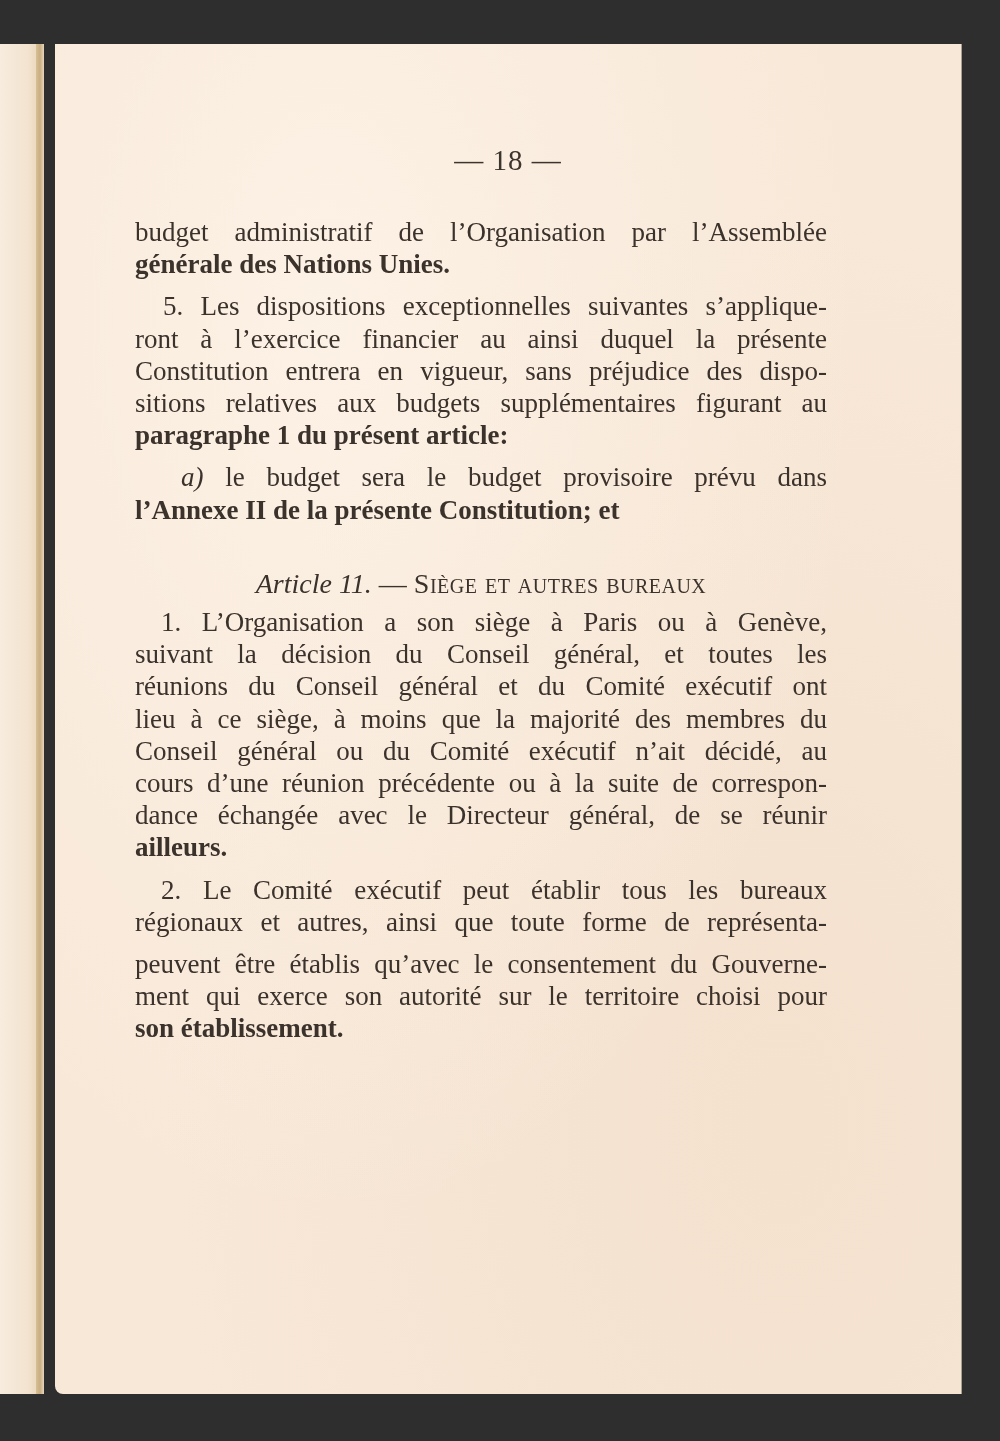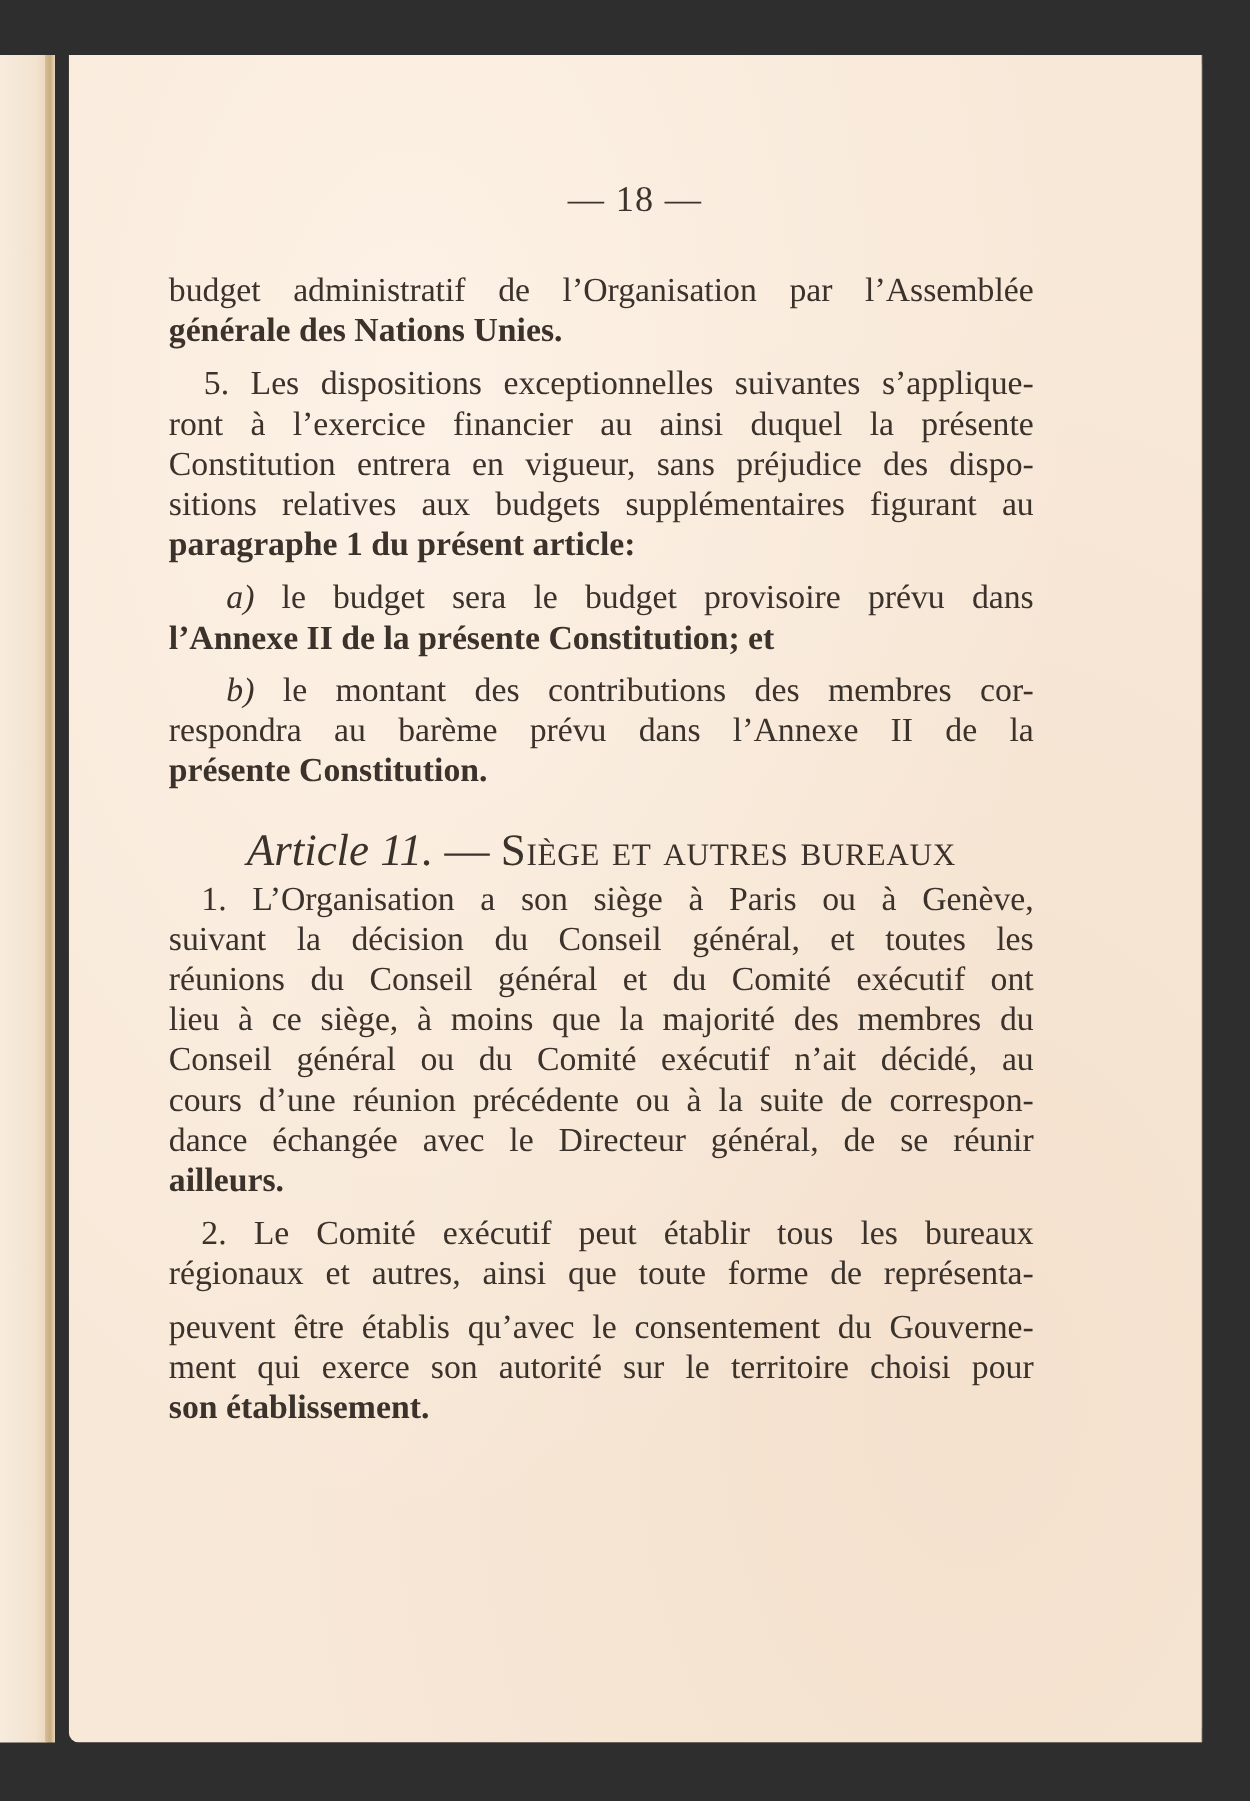--- a/index.html
+++ b/index.html
@@ -40,21 +40,21 @@
   .text-block {
     position: absolute; left: 48px; width: 692px; top: 172px;
     color: #3b322c; font-size: 27px; line-height: 32.2px;
     text-align: justify;
     margin-left: 32px;
   }
   .text-block p { margin: 0; }
   .gap { height: 10px; }
   .gap-lg { height: 32px; }
   .heading {
-    text-align: center; font-size: 36px; margin: 0 0 6px 0;
+    text-align: center; font-size: 28px; margin: 0 0 6px 0;
   }
   .heading .art { font-style: italic; }
   .heading .title { font-variant: small-caps; letter-spacing: 0.5px; }
   .it { font-style: italic; }
   .line { display: block; text-align: justify; text-align-last: justify; }
   .line.last { text-align-last: left; font-weight: bold; }
 </style>
 </head>
 <body>
 
@@ -82,25 +82,20 @@
 
     <div class="gap"></div>
 
     <p>
       <span class="line" style="padding-left:46px"><span class="it">a)</span><span> le budget sera le budget provisoire prévu dans</span></span>
       <span class="line last">l’Annexe II de la présente Constitution; et</span>
     </p>
 
     <div class="gap"></div>
 
-    <p>
-      <span class="line" style="padding-left:46px"><span class="it">b)</span><span> le montant des contributions des membres cor-</span></span>
-      <span class="line">respondra au barème prévu dans l’Annexe II de la</span>
-      <span class="line last">présente Constitution.</span>
-    </p>
 
     <div class="gap-lg"></div>
 
     <div class="heading">
       <span class="art">Article 11.</span><span> — </span><span class="title">Siège et autres bureaux</span>
     </div>
 
     <p>
       <span class="line" style="padding-left:26px">1. L’Organisation a son siège à Paris ou à Genève,</span>
       <span class="line">suivant la décision du Conseil général, et toutes les</span>

